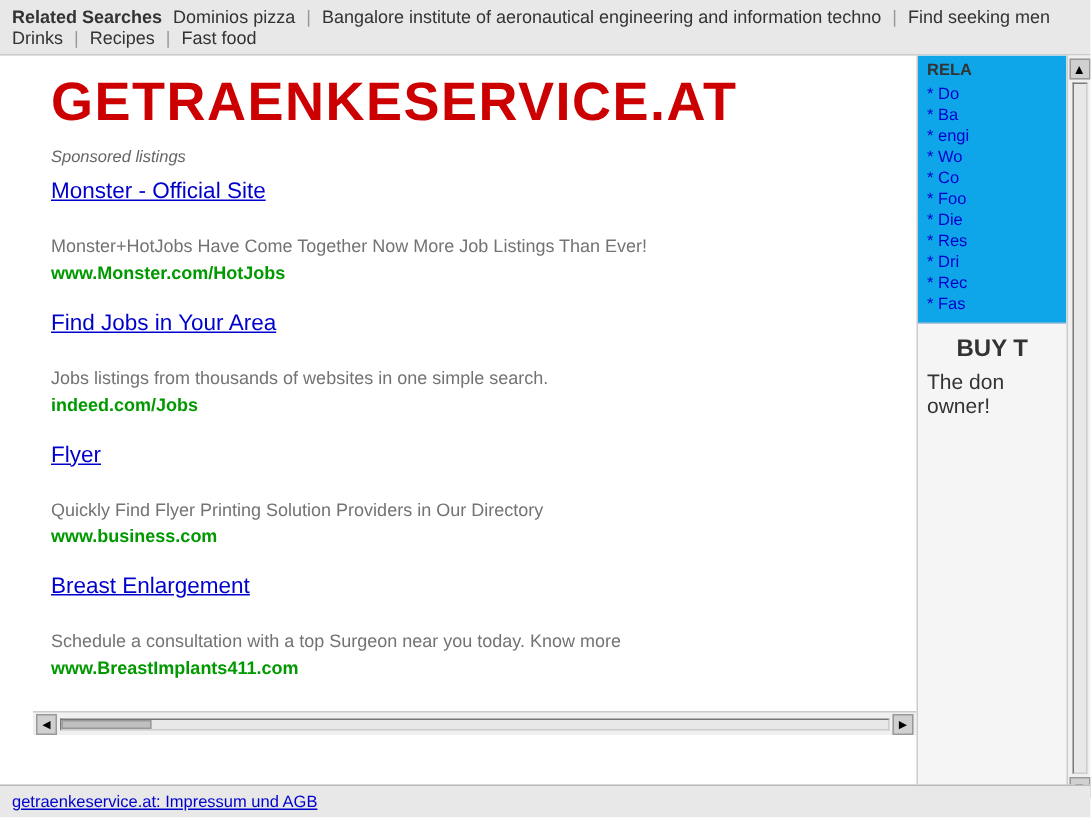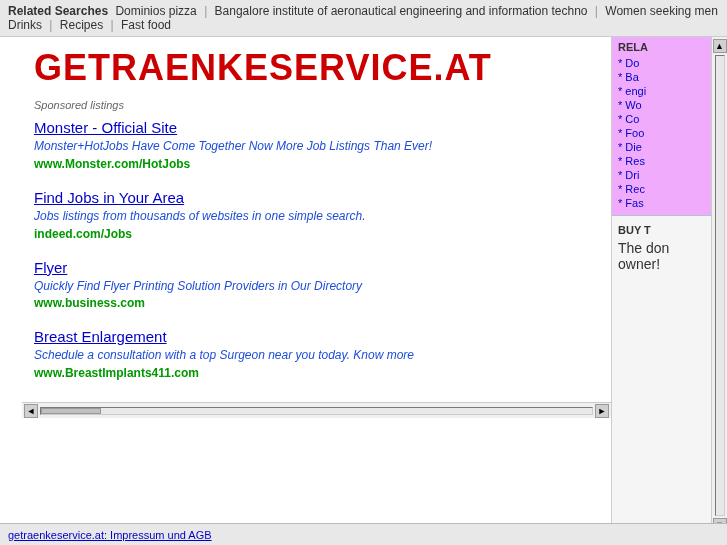--- a/index.html
+++ b/index.html
@@ -86,42 +86,41 @@
     .listing {
       margin-bottom: 18px;
     }
     .listing-title a {
       font-size: 15px;
       color: #00c;
       text-decoration: underline;
     }
     .listing-desc {
       font-size: 12px;
-      color: #1d4ed8;
-      margin-top: 2px;
+      color: #737373;
+      margin-top: 20px;
       line-height: 1.4;
-      font-style: italic;
     }
     .listing-url {
       font-size: 12px;
       color: #009900;
       font-weight: bold;
       margin-top: 2px;
     }
 
     
     #right-sidebar {
       width: 100px;
       background: #f5f5f5;
       border-left: 1px solid #ccc;
       overflow: hidden;
       font-size: 11px;
     }
     #sidebar-related {
-      background: #f0abfc;
+      background: #0ea5e9;
       border-bottom: 1px solid #b0c4d8;
       padding: 4px 6px;
     }
     #sidebar-related .sidebar-header {
       font-weight: bold;
       font-size: 11px;
       color: #333;
       margin-bottom: 4px;
     }
     .sidebar-link {
@@ -135,23 +134,24 @@
       text-overflow: ellipsis;
     }
     .sidebar-link:before { content: "* "; }
 
     #sidebar-buy {
       padding: 4px 6px;
       margin-top: 4px;
     }
     #sidebar-buy .sidebar-buy-header {
       font-weight: bold;
-      font-size: 11px;
+      font-size: 16px;
       color: #333;
       margin-bottom: 4px;
+      text-align: center;
     }
     #sidebar-buy .sidebar-buy-text {
       font-size: 14px;
       color: #333;
     }
 
     
     #center-scrollbar {
       height: 16px;
       background: #f0f0f0;
@@ -234,21 +234,21 @@
   </style>
 </head>
 <body>
 
 <div id="top-bar">
   <span class="label">Related Searches</span>
   <a href="#">Dominios pizza</a>
   <span class="sep">|</span>
   <a href="#">Bangalore institute of aeronautical engineering and information techno</a>
   <span class="sep">|</span>
-  <a href="#">Women seeking men</a>
+  <a href="#">Find seeking men</a>
   <br>
   <a href="#">Drinks</a>
   <span class="sep">|</span>
   <a href="#">Recipes</a>
   <span class="sep">|</span>
   <a href="#">Fast food</a>
 </div>
 
 <div id="main-layout">
 

